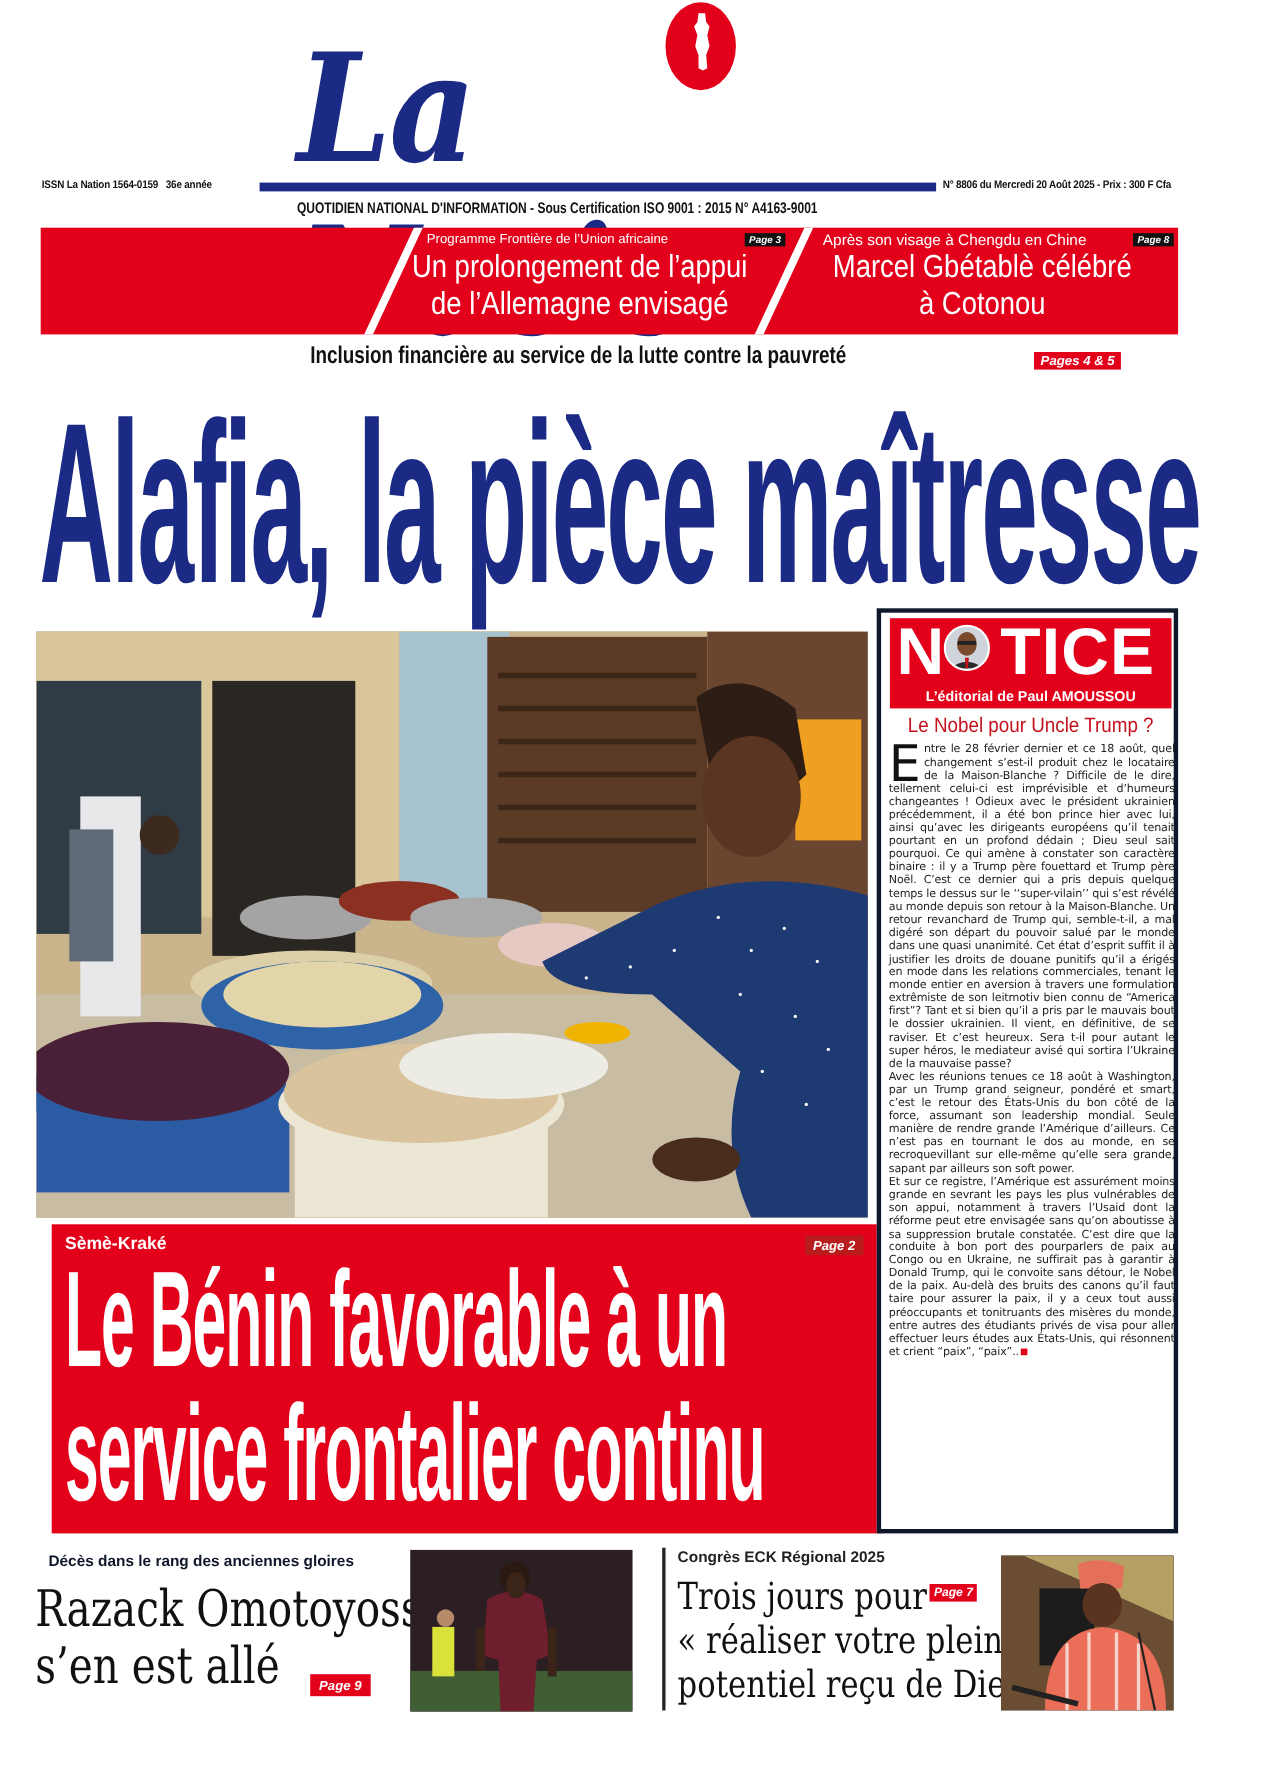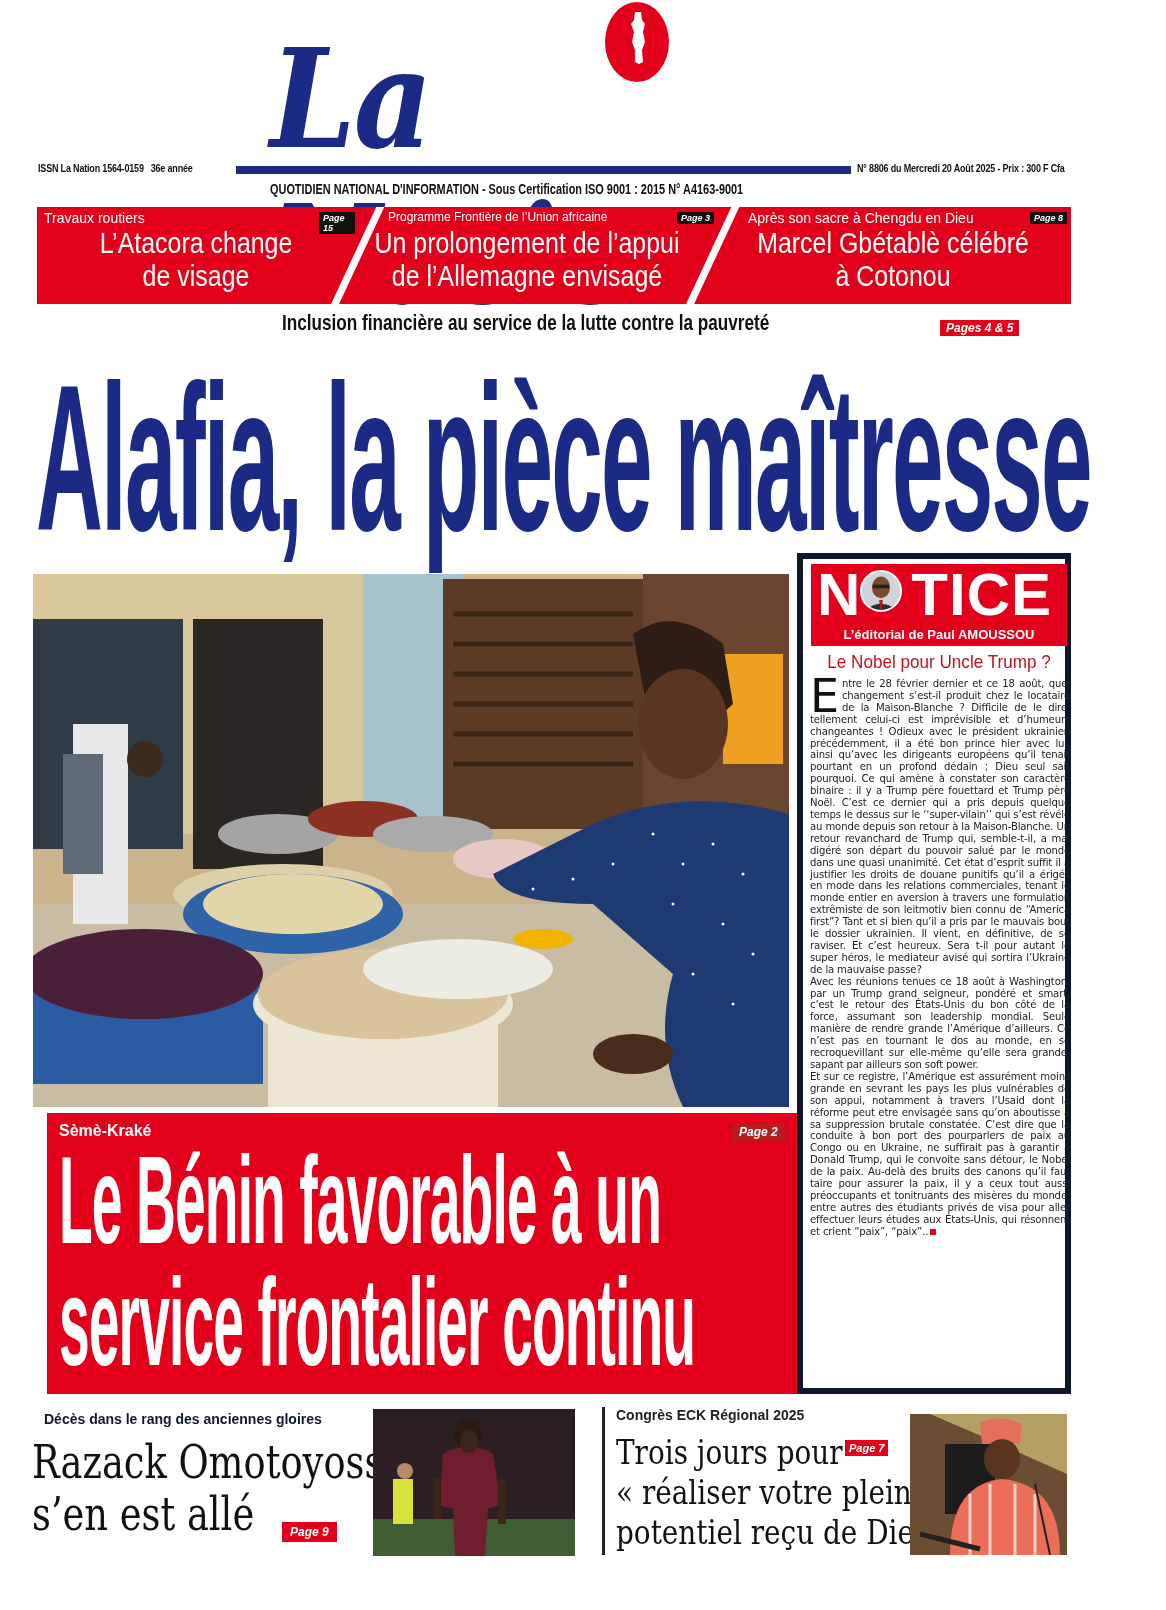--- a/index.html
+++ b/index.html
@@ -54,21 +54,21 @@
   .story2 { position: absolute; left: 33px; top: 1113px; width: 756px; height: 281px; background: #e3001b; color: #fff; overflow: hidden; margin-left: 14px; }
   .story2 .kicker { position: absolute; left: 12px; top: 9px; font-size: 16px; font-weight: bold; }
   .story2 .ptag { position: absolute; left: 685px; top: 10px; background: #b91c1c; color: #fff; font-size: 12px; font-weight: bold; font-style: italic; padding: 2px 7px; }
   .story2 .head {
     position: absolute; left: 12px; top: 26px; width: 1650px;
     font-size: 124px; line-height: 122px; font-weight: bold; letter-spacing: -2px;
     transform: scale(0.445, 1); transform-origin: left top; white-space: nowrap;
   }
 
   
-  .editorial { position: absolute; left: 797px; top: 553px; width: 274px; height: 841px; border: 6px solid #0f172a; background: #fff; }
+  .editorial { position: absolute; left: 797px; top: 553px; width: 274px; height: 841px; border: 4px solid #0f172a; background: #fff; }
   .edit-banner { position: absolute; left: 8px; top: 5px; width: 256px; height: 82px; background: #e3001b; color: #fff; }
   .edit-title { position: absolute; left: 6px; top: 0px; font-size: 60px; line-height: 62px; font-weight: bold; letter-spacing: 1px; white-space: nowrap; }
   .edit-title .o-slot { display: inline-block; width: 50px; }
   .edit-avatar { position: absolute; left: 49px; top: 6px; width: 42px; height: 42px; border-radius: 50%; background: #cfd3da; border: 2px solid #fff; overflow: hidden; }
   .edit-avatar svg { width: 100%; height: 100%; }
   .edit-byline { position: absolute; left: 0; top: 63px; width: 100%; text-align: center; font-size: 13px; font-weight: bold; }
   .edit-headline { position: absolute; left: 0; top: 92px; width: 272px; text-align: center; font-size: 19px; color: #c4121c; transform: scaleX(0.9); }
   .edit-body { position: absolute; left: 7px; top: 119px; width: 260px; font-family: "DejaVu Sans", sans-serif; font-size: 10.1px; line-height: 11.9px; text-align: justify; color: #222; letter-spacing: -0.15px; }
   .dropcap { float: left; font-family: "DejaVu Sans", sans-serif; font-size: 46px; line-height: 36px; font-weight: normal; margin: 0 3px -2px 0; color: #111; }
   .end-mark { display: inline-block; width: 6px; height: 6px; background: #e3001b; margin-left: 2px; }
@@ -101,40 +101,32 @@
     <div class="meta-bar"></div>
     <span class="meta-right">N° 8806 du Mercredi 20 Août  2025 - Prix : 300 F Cfa</span>
   </div>
   <div class="tagline">QUOTIDIEN  NATIONAL  D'INFORMATION - Sous Certification ISO 9001 : 2015 N° A4163-9001</div>
 </div>
 
 <div class="teaser-band">
   <div class="teaser-slash" style="left:316px"></div>
   <div class="teaser-slash" style="left:671px"></div>
 
-  <div class="teaser" style="left:0;width:318px">
-    <span class="kicker" style="left:7px">Travaux routiers</span>
-    <span class="page-tag-black" style="left:282px">Page 15</span>
-    <div class="head">
-      <div>L’Atacora change</div>
-      <div>de visage</div>
-    </div>
-  </div>
 
   <div class="teaser" style="left:318px;width:360px">
     <span class="kicker" style="left:33px;font-size:12px">Programme Frontière de l’Union africaine</span>
     <span class="page-tag-black" style="left:322px">Page 3</span>
     <div class="head" style="left:-8px">
       <div>Un prolongement de l’appui</div>
       <div>de l’Allemagne envisagé</div>
     </div>
   </div>
 
   <div class="teaser" style="left:678px;width:356px">
-    <span class="kicker" style="left:33px">Après son sacre à Chengdu en Dieu</span>
+    <span class="kicker" style="left:33px">Après son visage à Chengdu en Chine</span>
     <span class="page-tag-black" style="left:315px">Page 8</span>
     <div class="head">
       <div>Marcel Gbétablè célébré</div>
       <div>à Cotonou</div>
     </div>
   </div>
 </div>
 
 <div class="main-kicker">Inclusion financière au service de la lutte contre la pauvreté</div>
 <span class="page-tag-red tag-pages45">Pages 4 &amp; 5</span>

